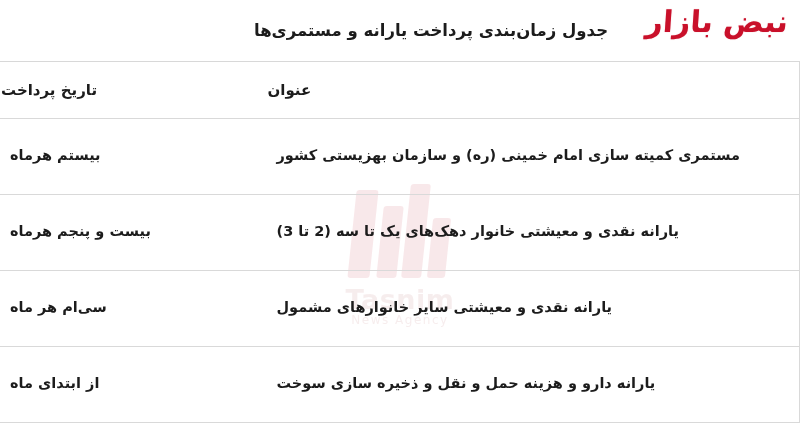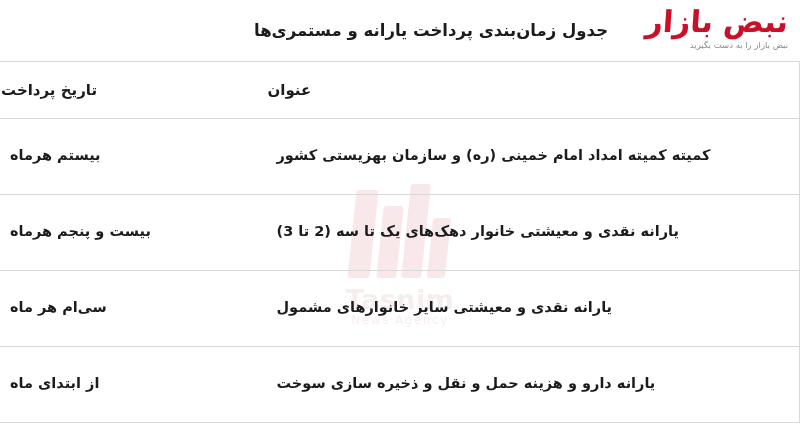--- a/index.html
+++ b/index.html
@@ -146,21 +146,20 @@
   table.schedule tr:first-child th { border-top: none; }
 </style>
 </head>
 <body>
 
 <div class="page">
 
   <div class="header">
     <div class="brand">
       <div class="brand-logo">نبض بازار</div>
-      <div class="brand-tagline">نبض بازار را به دست بگیرید</div>
     </div>
     <div class="header-title">جدول زمان‌بندی پرداخت یارانه و مستمری‌ها</div>
   </div>
 
   <div class="watermark">
     <div class="wm-mark">
       <div class="bar b1"></div>
       <div class="bar b2"></div>
       <div class="bar b3"></div>
       <div class="bar b4"></div>
@@ -176,21 +175,21 @@
         <col class="c-date">
       </colgroup>
       <thead>
         <tr>
           <th>عنوان</th>
           <th>تاریخ پرداخت</th>
         </tr>
       </thead>
       <tbody>
         <tr>
-          <td>کمیته کمیته امداد امام خمینی (ره) و سازمان بهزیستی کشور</td>
+          <td>مستمری کمیته سازی امام خمینی (ره) و سازمان بهزیستی کشور</td>
           <td>بیستم هرماه</td>
         </tr>
         <tr>
           <td>یارانه نقدی و معیشتی خانوار دهک‌های یک تا سه (2 تا 3)</td>
           <td>بیست و پنجم هرماه</td>
         </tr>
         <tr>
           <td>یارانه نقدی و معیشتی سایر خانوارهای مشمول</td>
           <td>سی‌ام هر ماه</td>
         </tr>

